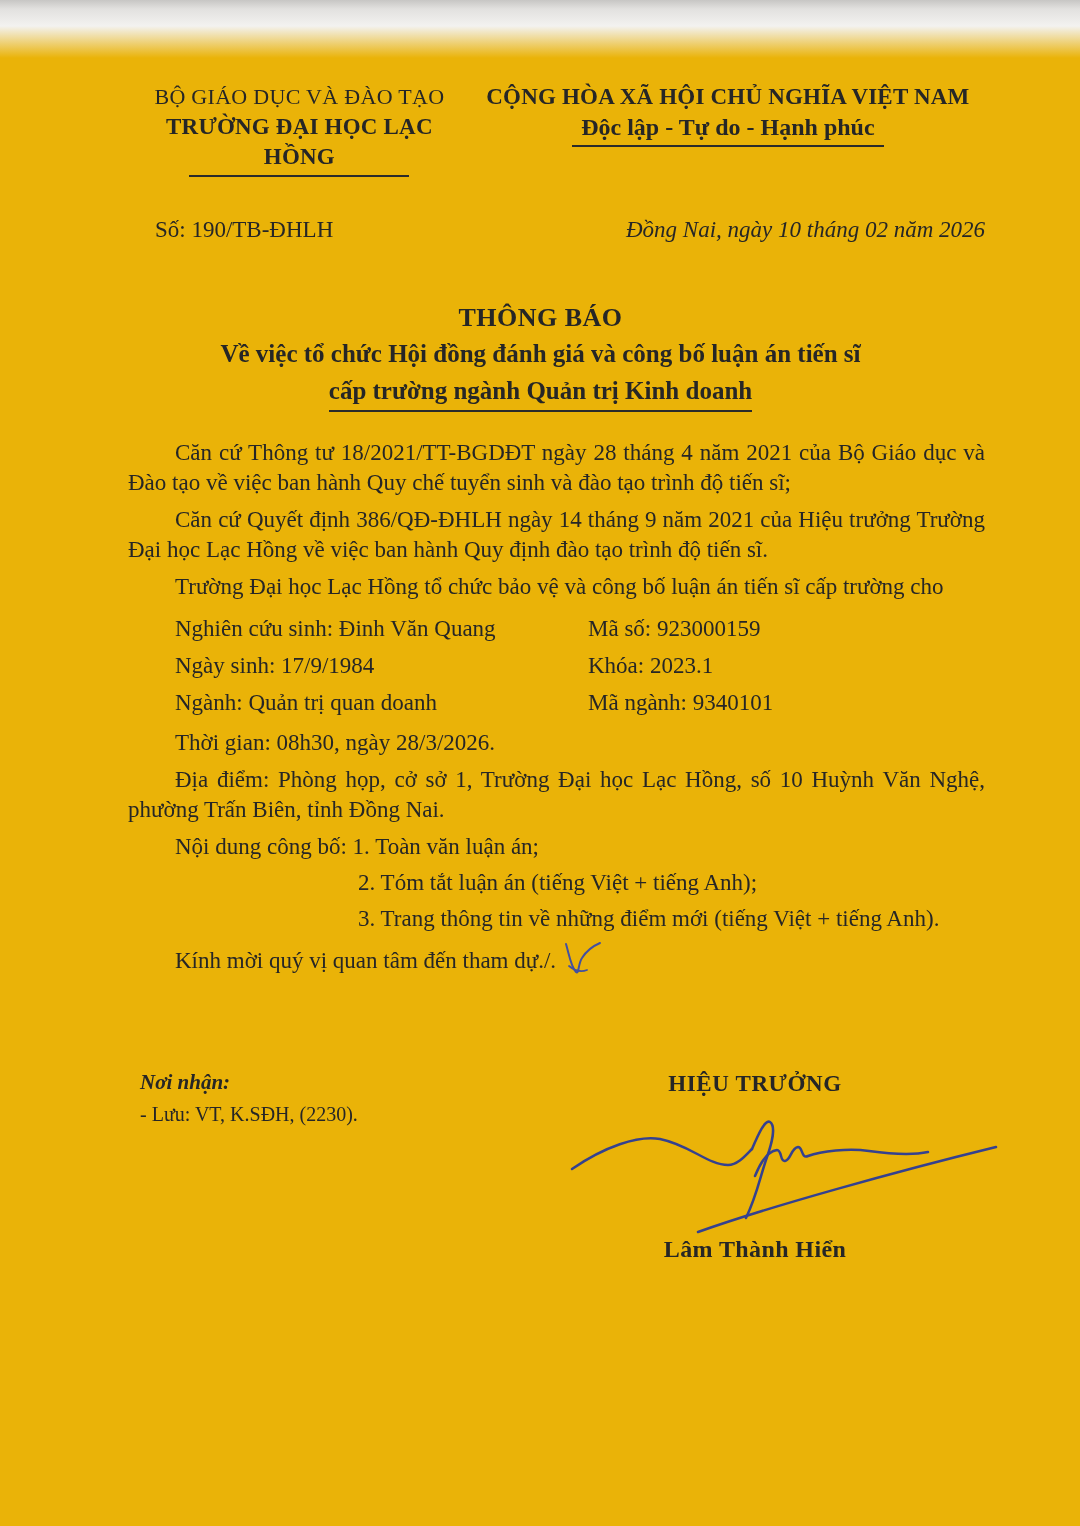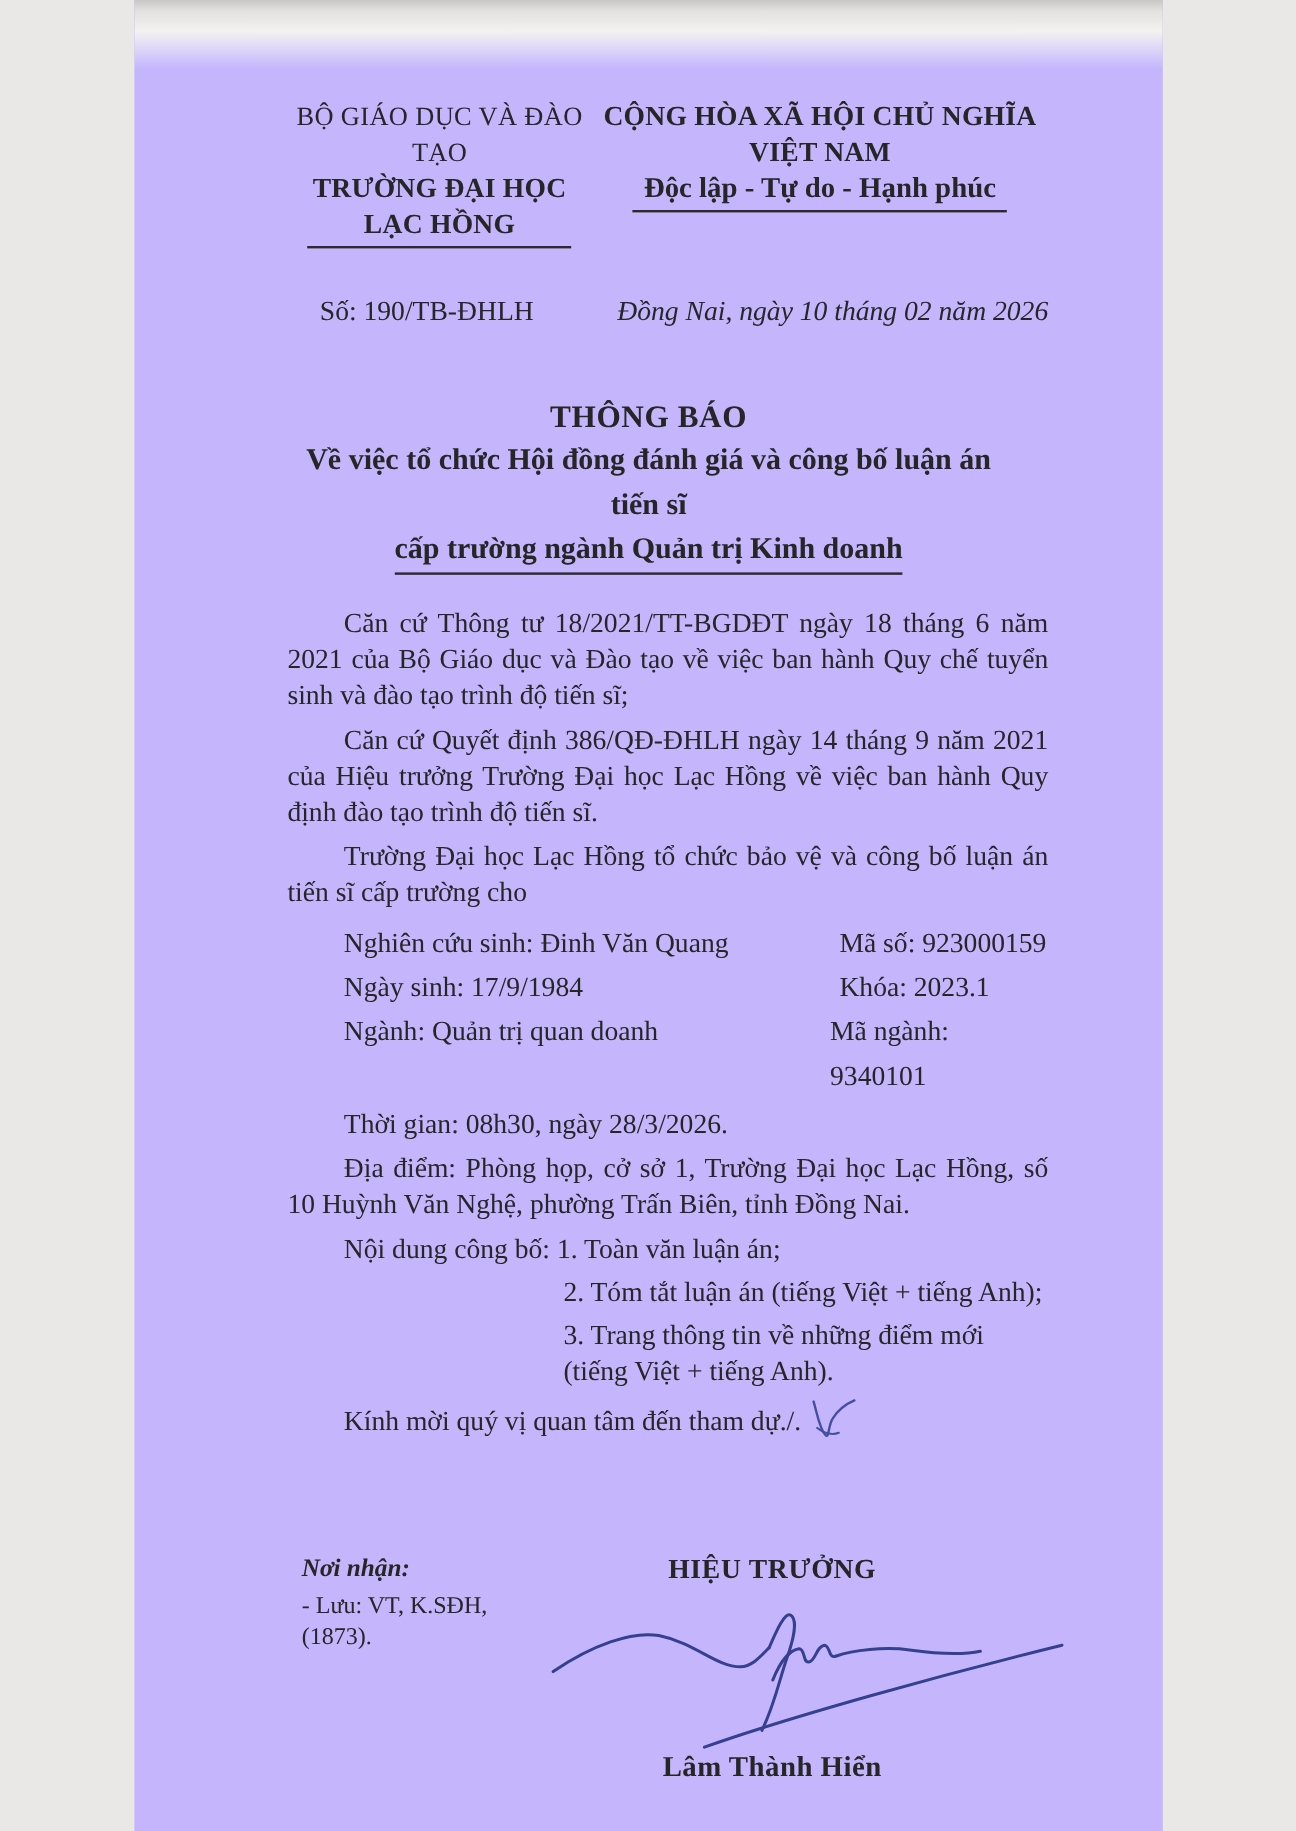--- a/index.html
+++ b/index.html
@@ -1,20 +1,20 @@
 <!DOCTYPE html>
 <html><head>
 <meta charset="utf-8">
 <style>
   html,body{margin:0;padding:0;background:#e9e8e6;}
   .page{
     position:relative;
-    width:857px;height:1526px;
+    width:1080px;height:1526px;
     margin:0 auto;
-    background:#c4b5fd;
+    background:#eab308;
     overflow:hidden;
     font-family:"Liberation Serif","DejaVu Serif",serif;
     color:#262626;
   }
   .scan-top{
     position:absolute;top:0;left:0;right:0;height:60px;
     background:linear-gradient(180deg,#c7c6c4 0px,#e2e1df 9px,#f3f2f0 26px,rgba(251,250,248,0) 58px);
     pointer-events:none;
   }
   .content{position:relative;margin:0 95px 0 128px;padding-top:82px;}
@@ -88,21 +88,21 @@
       <div class="hr dateline">Đồng Nai, ngày 10 tháng 02 năm 2026</div>
     </div>
 
     <div class="title-block">
       <div class="t1">THÔNG BÁO</div>
       <div class="t2">Về việc tổ chức Hội đồng đánh giá và công bố luận án tiến sĩ</div>
       <div class="t2"><span class="underlined">cấp trường ngành Quản trị Kinh doanh</span></div>
     </div>
 
     <div class="body-text">
-      <p class="first">Căn cứ Thông tư 18/2021/TT-BGDĐT ngày 18 tháng 6 năm 2021 của Bộ Giáo dục và Đào tạo về việc ban hành Quy chế tuyển sinh và đào tạo trình độ tiến sĩ;</p>
+      <p class="first">Căn cứ Thông tư 18/2021/TT-BGDĐT ngày 28 tháng 4 năm 2021 của Bộ Giáo dục và Đào tạo về việc ban hành Quy chế tuyển sinh và đào tạo trình độ tiến sĩ;</p>
       <p>Căn cứ Quyết định 386/QĐ-ĐHLH ngày 14 tháng 9 năm 2021 của Hiệu trưởng Trường Đại học Lạc Hồng về việc ban hành Quy định đào tạo trình độ tiến sĩ.</p>
       <p>Trường Đại học Lạc Hồng tổ chức bảo vệ và công bố luận án tiến sĩ cấp trường cho</p>
 
       <div class="info-rows">
         <div class="irow">
           <div class="ileft">Nghiên cứu sinh: Đinh Văn Quang</div>
           <div class="iright">Mã số: 923000159</div>
         </div>
         <div class="irow">
           <div class="ileft">Ngày sinh: 17/9/1984</div>
@@ -121,21 +121,21 @@
       <p class="item">3. Trang thông tin về những điểm mới (tiếng Việt + tiếng Anh).</p>
       <p><span class="invite-wrap"><span>Kính mời quý vị quan tâm đến tham dự./.</span><svg class="hand-mark" width="44" height="40" viewBox="0 0 44 40" fill="none" xmlns="http://www.w3.org/2000/svg">
               <path d="M7,3 C10,13 12,26 17,31 C20,34 19,23 23,17 C28,9 34,5 41,2" stroke="#4350a0" stroke-width="2" stroke-linecap="round"></path>
               <path d="M10,25 C16,30 23,31 28,29" stroke="#4350a0" stroke-width="1.8" stroke-linecap="round"></path>
             </svg></span></p>
     </div>
 
     <div class="footer">
       <div class="f-left">
         <div class="recipients-label">Nơi nhận:</div>
-        <div class="recipients-line">- Lưu: VT, K.SĐH, (1873).</div>
+        <div class="recipients-line">- Lưu: VT, K.SĐH, (2230).</div>
       </div>
       <div class="f-right">
         <div class="signer-title">HIỆU TRƯỞNG</div>
         <div class="sig-area">
           <svg width="440" height="160" viewBox="0 0 440 160" fill="none" xmlns="http://www.w3.org/2000/svg">
             <g stroke="#35418f" stroke-width="2.5" stroke-linecap="round" fill="none">
               <path d="M4,88 C36,66 70,54 92,58 C122,64 140,84 160,84 C170,84 178,74 184,68"></path>
               <path d="M184,68 C190,54 197,38 202,41 C208,45 204,62 199,76 C192,96 189,114 178,137"></path>
               <path d="M187,95 C193,80 201,70 209,69 C214,69 212,81 217,80 C223,79 223,67 230,66 C235,66 233,78 240,75 C253,70 281,67 301,70 C323,73 346,74 360,71"></path>
               <path d="M130,151 C200,126 330,90 428,66"></path>

